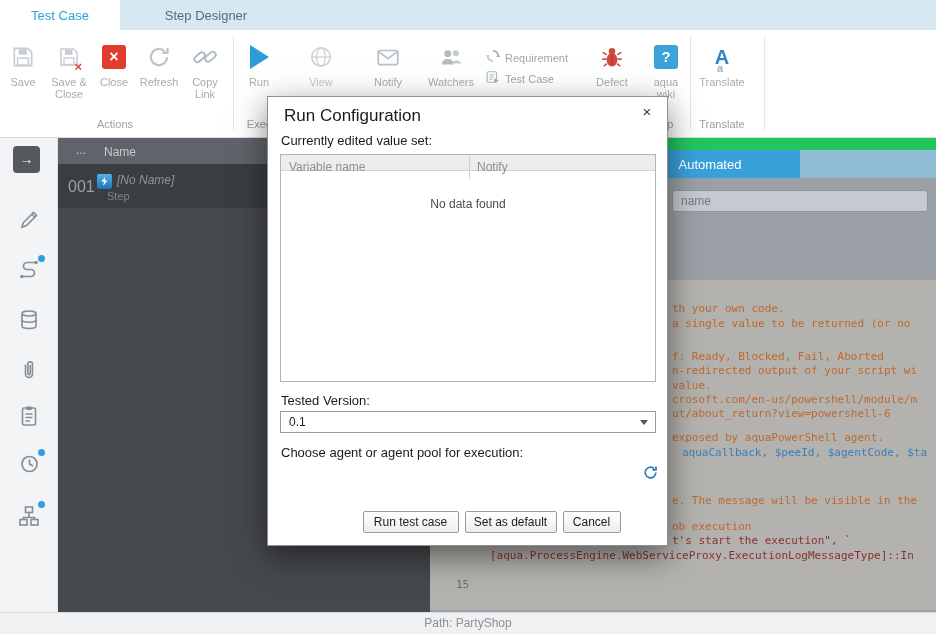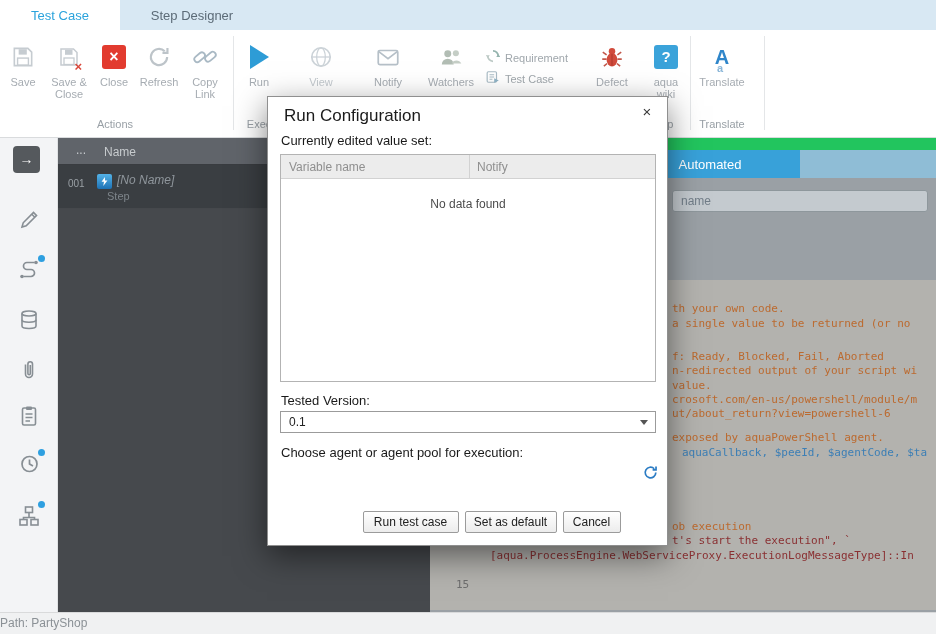--- a/index.html
+++ b/index.html
@@ -52,31 +52,31 @@
             line-height:20px;padding-left:8px;}
   .code{position:absolute;left:0;top:142px;width:506px;height:330px;background:#b3b2ae;overflow:hidden;}
   .code-line{position:absolute;font-family:"DejaVu Sans Mono",monospace;font-size:11px;white-space:pre;}
   .c-comment{color:#bc6a2f;}
   .c-var{color:#3d7fb5;margin-left:10px;}
   .c-str{color:#8a3032;}
   .c-num{color:#6e6e6e;margin-top:29px;}
 
   
   .statusbar{position:absolute;left:0;top:612px;width:936px;height:22px;background:#f0f1f2;
-             border-top:1px solid #d9dadb;font-size:12px;color:#8b9196;line-height:21px;padding-left:0;}
+             border-top:1px solid #d9dadb;font-size:12px;color:#8b9196;line-height:21px;padding-left:0;text-align:center;}
 
   
   .modal{position:absolute;left:267px;top:96px;width:401px;height:450px;background:#fff;
          border:1px solid #8f8f8f;box-shadow:0 10px 30px rgba(0,0,0,.5);z-index:50;}
   .m-title{position:absolute;left:16px;top:9px;font-size:17px;color:#1b1b1b;}
   .m-close{position:absolute;right:11px;top:6px;width:18px;height:18px;font-size:15px;color:#3a3a3a;
            text-align:center;line-height:18px;cursor:default;}
   .m-label{position:absolute;left:13px;font-size:13px;color:#1a1a1a;}
   .m-grid{position:absolute;left:12px;top:57px;width:376px;height:228px;border:1px solid #b3b3b3;background:#fff;}
-  .m-grid-head{position:absolute;left:0;top:0;width:100%;height:24px;background:#ececec;
+  .m-grid-head{position:absolute;left:0;top:0;width:100%;height:16px;background:#ececec;
                border-bottom:1px solid #d2d2d2;font-size:12px;color:#8f8f8f;}
   .m-grid-div{position:absolute;left:188px;top:0;width:1px;height:24px;background:#d2d2d2;}
   .m-empty{position:absolute;left:0;top:18px;width:100%;text-align:center;font-size:12px;color:#4c4c4c;}
   .msel{position:absolute;height:22px;background:#fff;border:1px solid #9b9b9b;font-size:12px;color:#222;}
   .msel .txt{position:absolute;left:8px;top:0;line-height:20px;}
   .caret{position:absolute;right:7px;top:8px;width:0;height:0;border-left:4px solid transparent;
          border-right:4px solid transparent;border-top:5px solid #555;}
   .gdot{position:absolute;left:8px;top:5px;width:10px;height:10px;border-radius:50%;
         background:#3fae4a;border:1px solid #2e8d39;}
   .btnrow{position:absolute;left:0;top:414px;width:100%;display:flex;justify-content:center;gap:6px;padding-left:48px;}
@@ -85,21 +85,21 @@
 </style>
 </head>
 <body>
 
 <div class="screen">
 
   <div class="tabbar">
     <div class="tab active" style="left:0;width:120px">
       <span>Test Case</span>
     </div>
-    <div class="tab inactive" style="left:120px;width:144px">
+    <div class="tab inactive" style="left:134px;width:144px">
       <span>Step Designer</span>
     </div>
   </div>
 
   <div class="ribbon">
 
     <div class="rbtn" style="left:2px;width:42px">
       <div class="ric">
         <svg width="26" height="26" viewBox="0 0 24 24">
             <path d="M4 4 h12.5 L20 7.5 V20 H4 Z" fill="none" stroke="#c6ccd1" stroke-width="1.5"></path>
@@ -309,21 +309,21 @@
         <span class="dot"></span>
       </div>
     </div>
 
     <div class="grid">
       <div class="grid-head">
         <span style="position:absolute;left:18px;top:5px">...</span>
         <span style="position:absolute;left:46px;top:7px">Name</span>
       </div>
       <div class="grid-row">
-        <span style="position:absolute;left:10px;top:13px;font-size:10px;color:#9aa0a5">001</span>
+        <span style="position:absolute;left:10px;top:13px;font-size:16px;color:#9aa0a5">001</span>
         <span class="stepicon">
           <svg width="11" height="11" viewBox="0 0 15 15">
               <polygon points="8,1.5 3.5,8 6.8,8 5.8,13.5 11.5,6.3 8.2,6.3" fill="#fff"></polygon>
             </svg>
         </span>
         <span style="position:absolute;left:59px;top:8px;font-size:12px;font-style:italic;color:#8f969c">[No Name]</span>
         <span style="position:absolute;left:49px;top:25px;font-size:11px;color:#7d848a">Step</span>
       </div>
     </div>
 
@@ -338,20 +338,21 @@
       <div class="code">
           <span class="code-line c-comment" style="left: 242px; top: 22px;">th your own code.</span>
           <span class="code-line c-comment" style="left: 242px; top: 37px;">a single value to be returned (or no</span>
           <span class="code-line c-comment" style="left: 242px; top: 70px;">f: Ready, Blocked, Fail, Aborted</span>
           <span class="code-line c-comment" style="left: 242px; top: 84px;">n-redirected output of your script wi</span>
           <span class="code-line c-comment" style="left: 242px; top: 99px;">value.</span>
           <span class="code-line c-comment" style="left: 242px; top: 113px;">crosoft.com/en-us/powershell/module/m</span>
           <span class="code-line c-comment" style="left: 242px; top: 127px;">ut/about_return?view=powershell-6</span>
           <span class="code-line c-comment" style="left: 242px; top: 151px;">exposed by aquaPowerShell agent.</span>
           <span class="code-line c-var" style="left: 242px; top: 166px;">aquaCallback, $peeId, $agentCode, $ta</span>
+          <span class="code-line c-comment" style="left: 242px; top: 214px;">e. The message will be visible in the</span>
           <span class="code-line c-comment" style="left: 242px; top: 240px;">ob execution</span>
           <span class="code-line c-str" style="left: 242px; top: 254px;">t's start the execution", `</span>
           <span class="code-line c-num" style="left: 26px; top: 269px;">15</span>
           <span class="code-line c-str" style="left: 60px; top: 269px;">[aqua.ProcessEngine.WebServiceProxy.ExecutionLogMessageType]::In</span>
         </div>
     </div>
   </div>
 
   <div class="statusbar">
     <span>Path: PartyShop</span>

